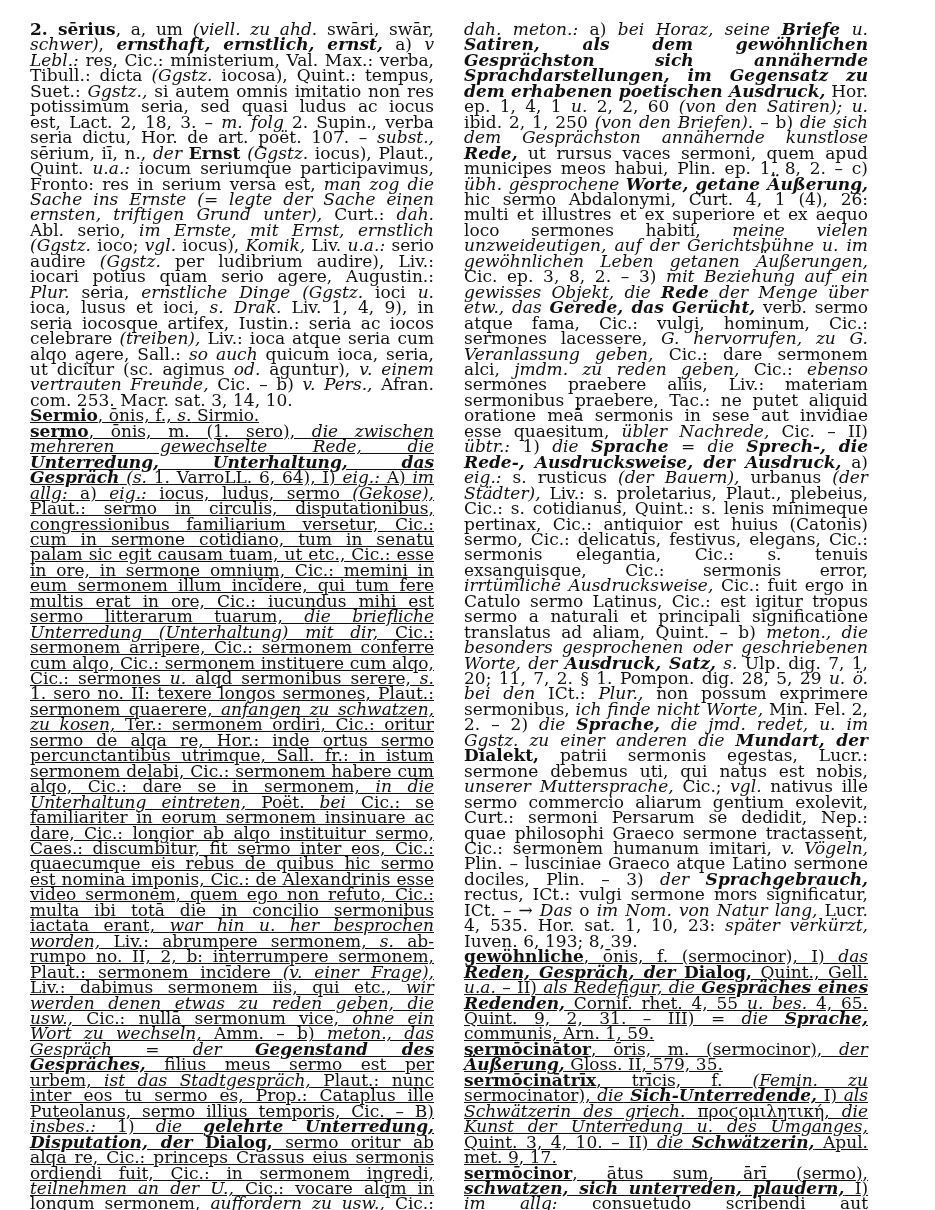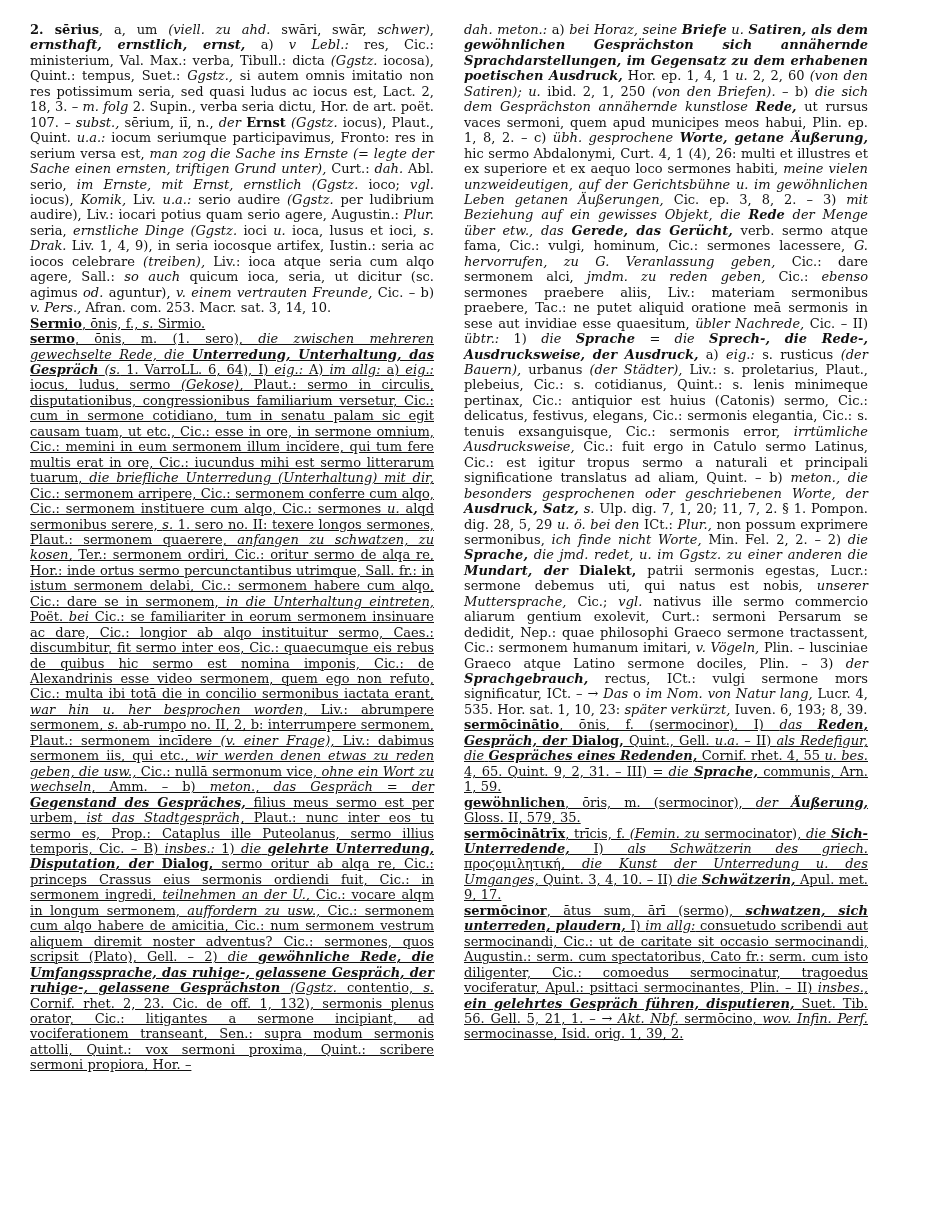--- a/index.html
+++ b/index.html
@@ -30,21 +30,21 @@
     height: 1150px;
     display: flex;
     flex-direction: row;
     gap: 30px;
   }
   .col {
     width: 404px;
     box-sizing: border-box;
   }
   .entry {
-    font-size: 13px;
+    font-size: 17px;
     line-height: 15.45px;
     text-align: justify;
     text-justify: inter-word;
     hyphens: manual;
     margin: 0;
     padding: 0;
     word-spacing: 0.01em;
   }
   .entry + .entry {
     margin-top: 0px;
@@ -75,22 +75,22 @@
   <div class="columns">
 
     <div class="col">
       <p class="entry"><b>2. sērius</b>, a, um <i>(viell. zu ahd.</i> swāri, swār, <i>schwer)</i>, <b><i>ernsthaft, ernstlich, ernst,</i></b> a) <i>v Lebl.:</i> res, Cic.: ministerium, Val. Max.: verba, Tibull.: dicta <i>(Ggstz.</i> iocosa), Quint.: tempus, Suet.: <i>Ggstz.,</i> si autem omnis imitatio non res potissimum seria, sed quasi ludus ac iocus est, Lact. 2, 18, 3. – <i>m. folg</i> 2. Supin., verba seria dictu, Hor. de art. poët. 107. – <i>subst.,</i> sērium, iī, n., <i>der</i> <b>Ernst</b> <i>(Ggstz.</i> iocus), Plaut., Quint. <i>u.a.:</i> iocum seriumque participavimus, Fronto: res in serium versa est, <i>man zog die Sache ins Ernste (= legte der Sache einen ernsten, triftigen Grund unter),</i> Curt.: <i>dah.</i> Abl. serio, <i>im Ernste, mit Ernst, ernstlich (Ggstz.</i> ioco; <i>vgl.</i> iocus), <i>Komik,</i> Liv. <i>u.a.:</i> serio audire <i>(Ggstz.</i> per ludibrium audire), Liv.: iocari potius quam serio agere, Augustin.: <i>Plur.</i> seria, <i>ernstliche Dinge (Ggstz.</i> ioci <i>u.</i> ioca, lusus et ioci, <i>s. Drak.</i> Liv. 1, 4, 9), in seria iocosque artifex, Iustin.: seria ac iocos celebrare <i>(treiben),</i> Liv.: ioca atque seria cum alqo agere, Sall.: <i>so auch</i> quicum ioca, seria, ut dicitur (sc. agimus <i>od.</i> aguntur), <i>v. einem vertrauten Freunde,</i> Cic. – b) <i>v. Pers.,</i> Afran. com. 253. Macr. sat. 3, 14, 10.</p>
       <p class="entry"><b>Sermio</b>, ōnis, f., <i>s.</i> Sirmio.</p>
       <p class="entry"><b>sermo</b>, ōnis, m. (1. sero), <i>die zwischen mehreren gewechselte Rede, die</i> <b><i>Unterredung, Unterhaltung, das Gespräch</i></b> <i>(s.</i> 1. VarroLL. 6, 64), I) <i>eig.:</i> A) <i>im allg:</i> a) <i>eig.:</i> iocus, ludus, sermo <i>(Gekose),</i> Plaut.: sermo in circulis, disputationibus, congressionibus familiarium versetur, Cic.: cum in sermone cotidiano, tum in senatu palam sic egit causam tuam, ut etc., Cic.: esse in ore, in sermone omnium, Cic.: memini in eum sermonem illum incĭdere, qui tum fere multis erat in ore, Cic.: iucundus mihi est sermo litterarum tuarum, <i>die briefliche Unterredung (Unterhaltung) mit dir,</i> Cic.: sermonem arripere, Cic.: sermonem conferre cum alqo, Cic.: sermonem instituere cum alqo, Cic.: sermones <i>u.</i> alqd sermonibus serere, <i>s.</i> 1. sero no. II: texere longos sermones, Plaut.: sermonem quaerere, <i>anfangen zu schwatzen, zu kosen,</i> Ter.: sermonem ordiri, Cic.: oritur sermo de alqa re, Hor.: inde ortus sermo percunctantibus utrimque, Sall. fr.: in istum sermonem delabi, Cic.: sermonem habere cum alqo, Cic.: dare se in sermonem, <i>in die Unterhaltung eintreten,</i> Poët. <i>bei</i> Cic.: se familiariter in eorum sermonem insinuare ac dare, Cic.: longior ab alqo instituitur sermo, Caes.: discumbitur, fit sermo inter eos, Cic.: quaecumque eis rebus de quibus hic sermo est nomina imponis, Cic.: de Alexandrinis esse video sermonem, quem ego non refuto, Cic.: multa ibi totā die in concilio sermonibus iactata erant, <i>war hin u. her besprochen worden,</i> Liv.: abrumpere sermonem, <i>s.</i> ab-rumpo no. II, 2, b: interrumpere sermonem, Plaut.: sermonem incīdere <i>(v. einer Frage),</i> Liv.: dabimus sermonem iis, qui etc., <i>wir werden denen etwas zu reden geben, die usw.,</i> Cic.: nullā sermonum vice, <i>ohne ein Wort zu wechseln,</i> Amm. – b) <i>meton., das Gespräch = der</i> <b><i>Gegenstand des Gespräches,</i></b> filius meus sermo est per urbem, <i>ist das Stadtgespräch,</i> Plaut.: nunc inter eos tu sermo es, Prop.: Cataplus ille Puteolanus, sermo illius temporis, Cic. – B) <i>insbes.:</i> 1) <i>die</i> <b><i>gelehrte Unterredung, Disputation, der</i></b> <b>Dialog,</b> sermo oritur ab alqa re, Cic.: princeps Crassus eius sermonis ordiendi fuit, Cic.: in sermonem ingredi, <i>teilnehmen an der U.,</i> Cic.: vocare alqm in longum sermonem, <i>auffordern zu usw.,</i> Cic.: sermonem cum alqo habere de amicitia, Cic.: num sermonem vestrum aliquem diremit noster adventus? Cic.: sermones, quos scripsit (Plato), Gell. – 2) <i>die</i> <b><i>gewöhnliche Rede, die Umfangssprache, das ruhige-, gelassene Gespräch, der ruhige-, gelassene Gesprächston</i></b> <i>(Ggstz.</i> contentio, <i>s.</i> Cornif. rhet. 2, 23. Cic. de off. 1, 132), sermonis plenus orator, Cic.: litigantes a sermone incipiant, ad vociferationem transeant, Sen.: supra modum sermonis attolli, Quint.: vox sermoni proxima, Quint.: scribere sermoni propiora, Hor. –</p>
     </div>
 
     <div class="col">
       <p class="entry"><i>dah. meton.:</i> a) <i>bei Horaz, seine</i> <b><i>Briefe</i></b> <i>u.</i> <b><i>Satiren, als dem gewöhnlichen Gesprächston sich annähernde Sprachdarstellungen, im Gegensatz zu dem erhabenen poetischen Ausdruck,</i></b> Hor. ep. 1, 4, 1 <i>u.</i> 2, 2, 60 <i>(von den Satiren); u.</i> ibid. 2, 1, 250 <i>(von den Briefen).</i> – b) <i>die sich dem Gesprächston annähernde kunstlose</i> <b><i>Rede,</i></b> ut rursus vaces sermoni, quem apud municipes meos habui, Plin. ep. 1, 8, 2. – c) <i>übh. gesprochene</i> <b><i>Worte, getane Äußerung,</i></b> hic sermo Abdalonymi, Curt. 4, 1 (4), 26: multi et illustres et ex superiore et ex aequo loco sermones habiti, <i>meine vielen unzweideutigen, auf der Gerichtsbühne u. im gewöhnlichen Leben getanen Äußerungen,</i> Cic. ep. 3, 8, 2. – 3) <i>mit Beziehung auf ein gewisses Objekt, die</i> <b><i>Rede</i></b> <i>der Menge über etw., das</i> <b><i>Gerede, das Gerücht,</i></b> verb. sermo atque fama, Cic.: vulgi, hominum, Cic.: sermones lacessere, <i>G. hervorrufen, zu G. Veranlassung geben,</i> Cic.: dare sermonem alci, <i>jmdm. zu reden geben,</i> Cic.: <i>ebenso</i> sermones praebere aliis, Liv.: materiam sermonibus praebere, Tac.: ne putet aliquid oratione meā sermonis in sese aut invidiae esse quaesitum, <i>übler Nachrede,</i> Cic. – II) <i>übtr.:</i> 1) <i>die</i> <b><i>Sprache</i></b> <i>= die</i> <b><i>Sprech-, die Rede-, Ausdrucksweise, der Ausdruck,</i></b> a) <i>eig.:</i> s. rusticus <i>(der Bauern),</i> urbanus <i>(der Städter),</i> Liv.: s. proletarius, Plaut., plebeius, Cic.: s. cotidianus, Quint.: s. lenis minimeque pertinax, Cic.: antiquior est huius (Catonis) sermo, Cic.: delicatus, festivus, elegans, Cic.: sermonis elegantia, Cic.: s. tenuis exsanguisque, Cic.: sermonis error, <i>irrtümliche Ausdrucksweise,</i> Cic.: fuit ergo in Catulo sermo Latinus, Cic.: est igitur tropus sermo a naturali et principali significatione translatus ad aliam, Quint. – b) <i>meton., die besonders gesprochenen oder geschriebenen Worte, der</i> <b><i>Ausdruck, Satz,</i></b> <i>s.</i> Ulp. dig. 7, 1, 20; 11, 7, 2. § 1. Pompon. dig. 28, 5, 29 <i>u. ö. bei den</i> ICt.: <i>Plur.,</i> non possum exprimere sermonibus, <i>ich finde nicht Worte,</i> Min. Fel. 2, 2. – 2) <i>die</i> <b><i>Sprache,</i></b> <i>die jmd. redet, u. im Ggstz. zu einer anderen die</i> <b><i>Mundart, der</i></b> <b>Dialekt,</b> patrii sermonis egestas, Lucr.: sermone debemus uti, qui natus est nobis, <i>unserer Muttersprache,</i> Cic.; <i>vgl.</i> nativus ille sermo commercio aliarum gentium exolevit, Curt.: sermoni Persarum se dedidit, Nep.: quae philosophi Graeco sermone tractassent, Cic.: sermonem humanum imitari, <i>v. Vögeln,</i> Plin. – lusciniae Graeco atque Latino sermone dociles, Plin. – 3) <i>der</i> <b><i>Sprachgebrauch,</i></b> rectus, ICt.: vulgi sermone mors significatur, ICt. – → <i>Das</i> o <i>im Nom. von Natur lang,</i> Lucr. 4, 535. Hor. sat. 1, 10, 23: <i>später verkürzt,</i> Iuven. 6, 193; 8, 39.</p>
-      <p class="entry"><b>sermōcinātio</b>, ōnis, f. (sermocinor), I) <i>das</i> <b><i>Reden, Gespräch, der</i></b> <b>Dialog,</b> Quint., Gell. <i>u.a.</i> – II) <i>als Redefigur, die</i> <b><i>Gespräches eines Redenden,</i></b> Cornif. rhet. 4, 55 <i>u. bes.</i> 4, 65. Quint. 9, 2, 31. – III) = <i>die</i> <b><i>Sprache,</i></b> communis, Arn. 1, 59.</p>
-      <p class="entry"><b>gewöhnlichen</b>, ōris, m. (sermocinor), <i>der</i> <b><i>Äußerung,</i></b> Gloss. II, 579, 35.</p>
+      <p class="entry"><b>gewöhnliche</b>, ōnis, f. (sermocinor), I) <i>das</i> <b><i>Reden, Gespräch, der</i></b> <b>Dialog,</b> Quint., Gell. <i>u.a.</i> – II) <i>als Redefigur, die</i> <b><i>Gespräches eines Redenden,</i></b> Cornif. rhet. 4, 55 <i>u. bes.</i> 4, 65. Quint. 9, 2, 31. – III) = <i>die</i> <b><i>Sprache,</i></b> communis, Arn. 1, 59.</p>
+      <p class="entry"><b>sermōcinātor</b>, ōris, m. (sermocinor), <i>der</i> <b><i>Äußerung,</i></b> Gloss. II, 579, 35.</p>
       <p class="entry"><b>sermōcinātrīx</b>, trīcis, f. <i>(Femin. zu</i> sermocinator), <i>die</i> <b><i>Sich-Unterredende,</i></b> I) <i>als Schwätzerin des griech.</i> προϛομιλητική, <i>die Kunst der Unterredung u. des Umganges,</i> Quint. 3, 4, 10. – II) <i>die</i> <b><i>Schwätzerin,</i></b> Apul. met. 9, 17.</p>
       <p class="entry"><b>sermōcinor</b>, ātus sum, ārī (sermo), <b><i>schwatzen, sich unterreden, plaudern,</i></b> I) <i>im allg:</i> consuetudo scribendi aut sermocinandi, Cic.: ut de caritate sit occasio sermocinandi, Augustin.: serm. cum spectatoribus, Cato fr.: serm. cum isto diligenter, Cic.: comoedus sermocinatur, tragoedus vociferatur, Apul.: psittaci sermocinantes, Plin. – II) <i>insbes.,</i> <b><i>ein gelehrtes Gespräch führen, disputieren,</i></b> Suet. Tib. 56. Gell. 5, 21, 1. – → <i>Akt. Nbf.</i> sermōcino, <i>wov. Infin. Perf.</i> sermocinasse, Isid. orig. 1, 39, 2.</p>
     </div>
 
   </div>
 
   <div class="folio">192</div>
 
 </div>
 

